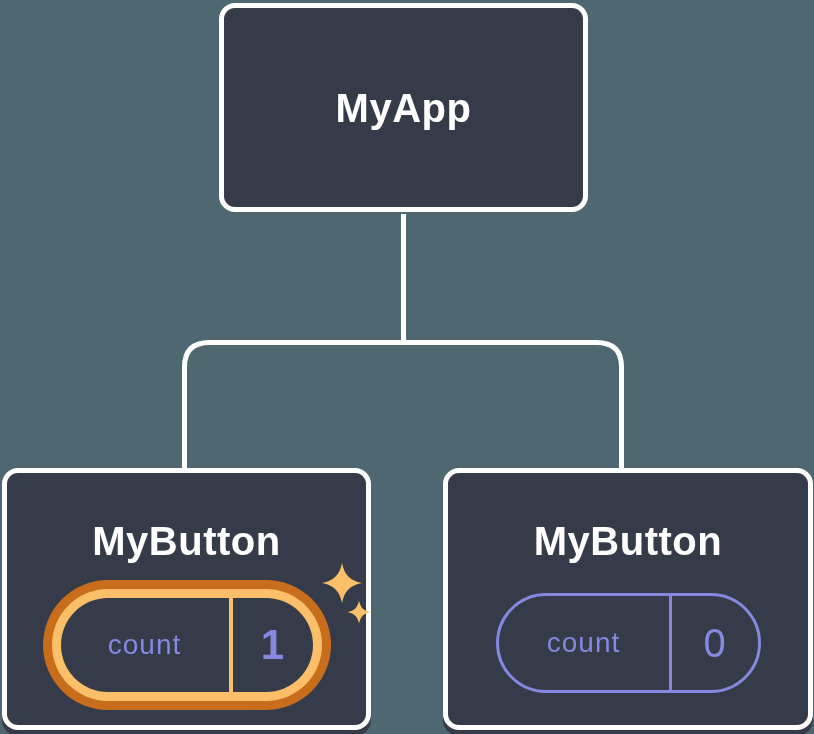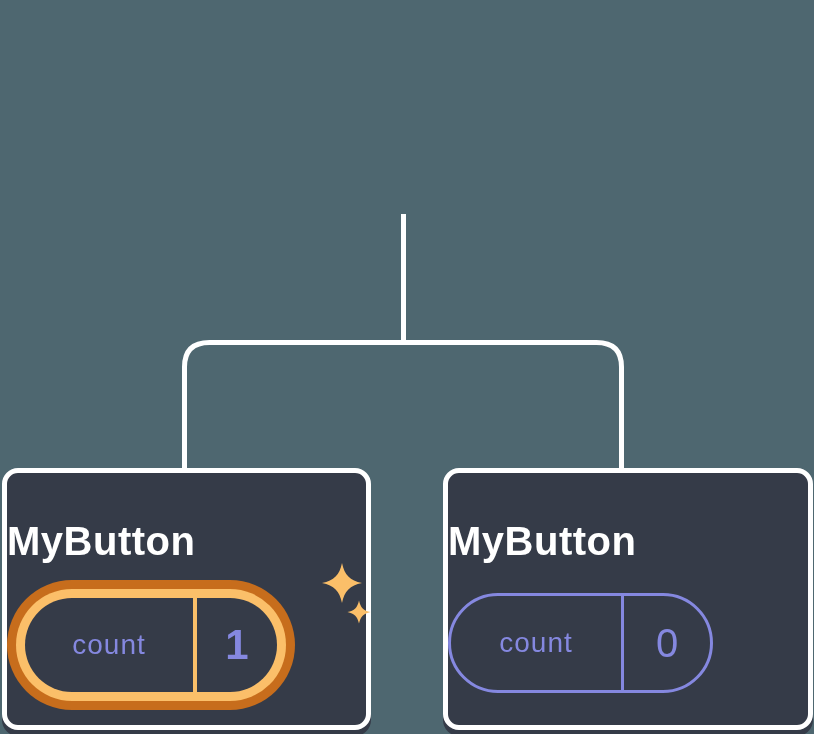--- a/index.html
+++ b/index.html
@@ -27,21 +27,21 @@
     background:var(--node-fill);
     border:5px solid var(--node-border);
     border-radius:16px;
   }
   .node-root{
     left:219px;top:3px;width:369px;height:209px;
     display:flex;align-items:center;justify-content:center;
   }
   .node-child{
     top:468px;width:369px;height:262px;
-    display:flex;flex-direction:column;
+    display:flex;flex-direction:column;align-items:center;
     padding-top:44px;
     box-shadow:0 6px 0 var(--node-fill);
   }
   .node-child.left{left:2px;}
   .node-child.right{left:443px;width:370px;}
 
   .node-label{
     color:#fff;font-size:40px;font-weight:700;letter-spacing:0.5px;
     line-height:48px;
   }
@@ -92,20 +92,23 @@
 </head>
 <body>
 
 <div class="stage">
 
   <svg class="connectors" viewBox="0 0 814 734">
     <path d="M403.5 214 L403.5 345"></path>
     <path d="M184.5 469 L184.5 367 Q184.5 342.5 209.5 342.5 L596.5 342.5 Q621.5 342.5 621.5 367 L621.5 469"></path>
   </svg>
 
+  <div class="node node-root">
+    <span class="node-label">MyApp</span>
+  </div>
 
   <div class="node node-child left">
     <span class="node-label">MyButton</span>
 
     <div class="pill-hl">
       <div class="ring">
         <div class="core">
           <div class="cell-key">
             <span class="state-key">count</span>
           </div>

